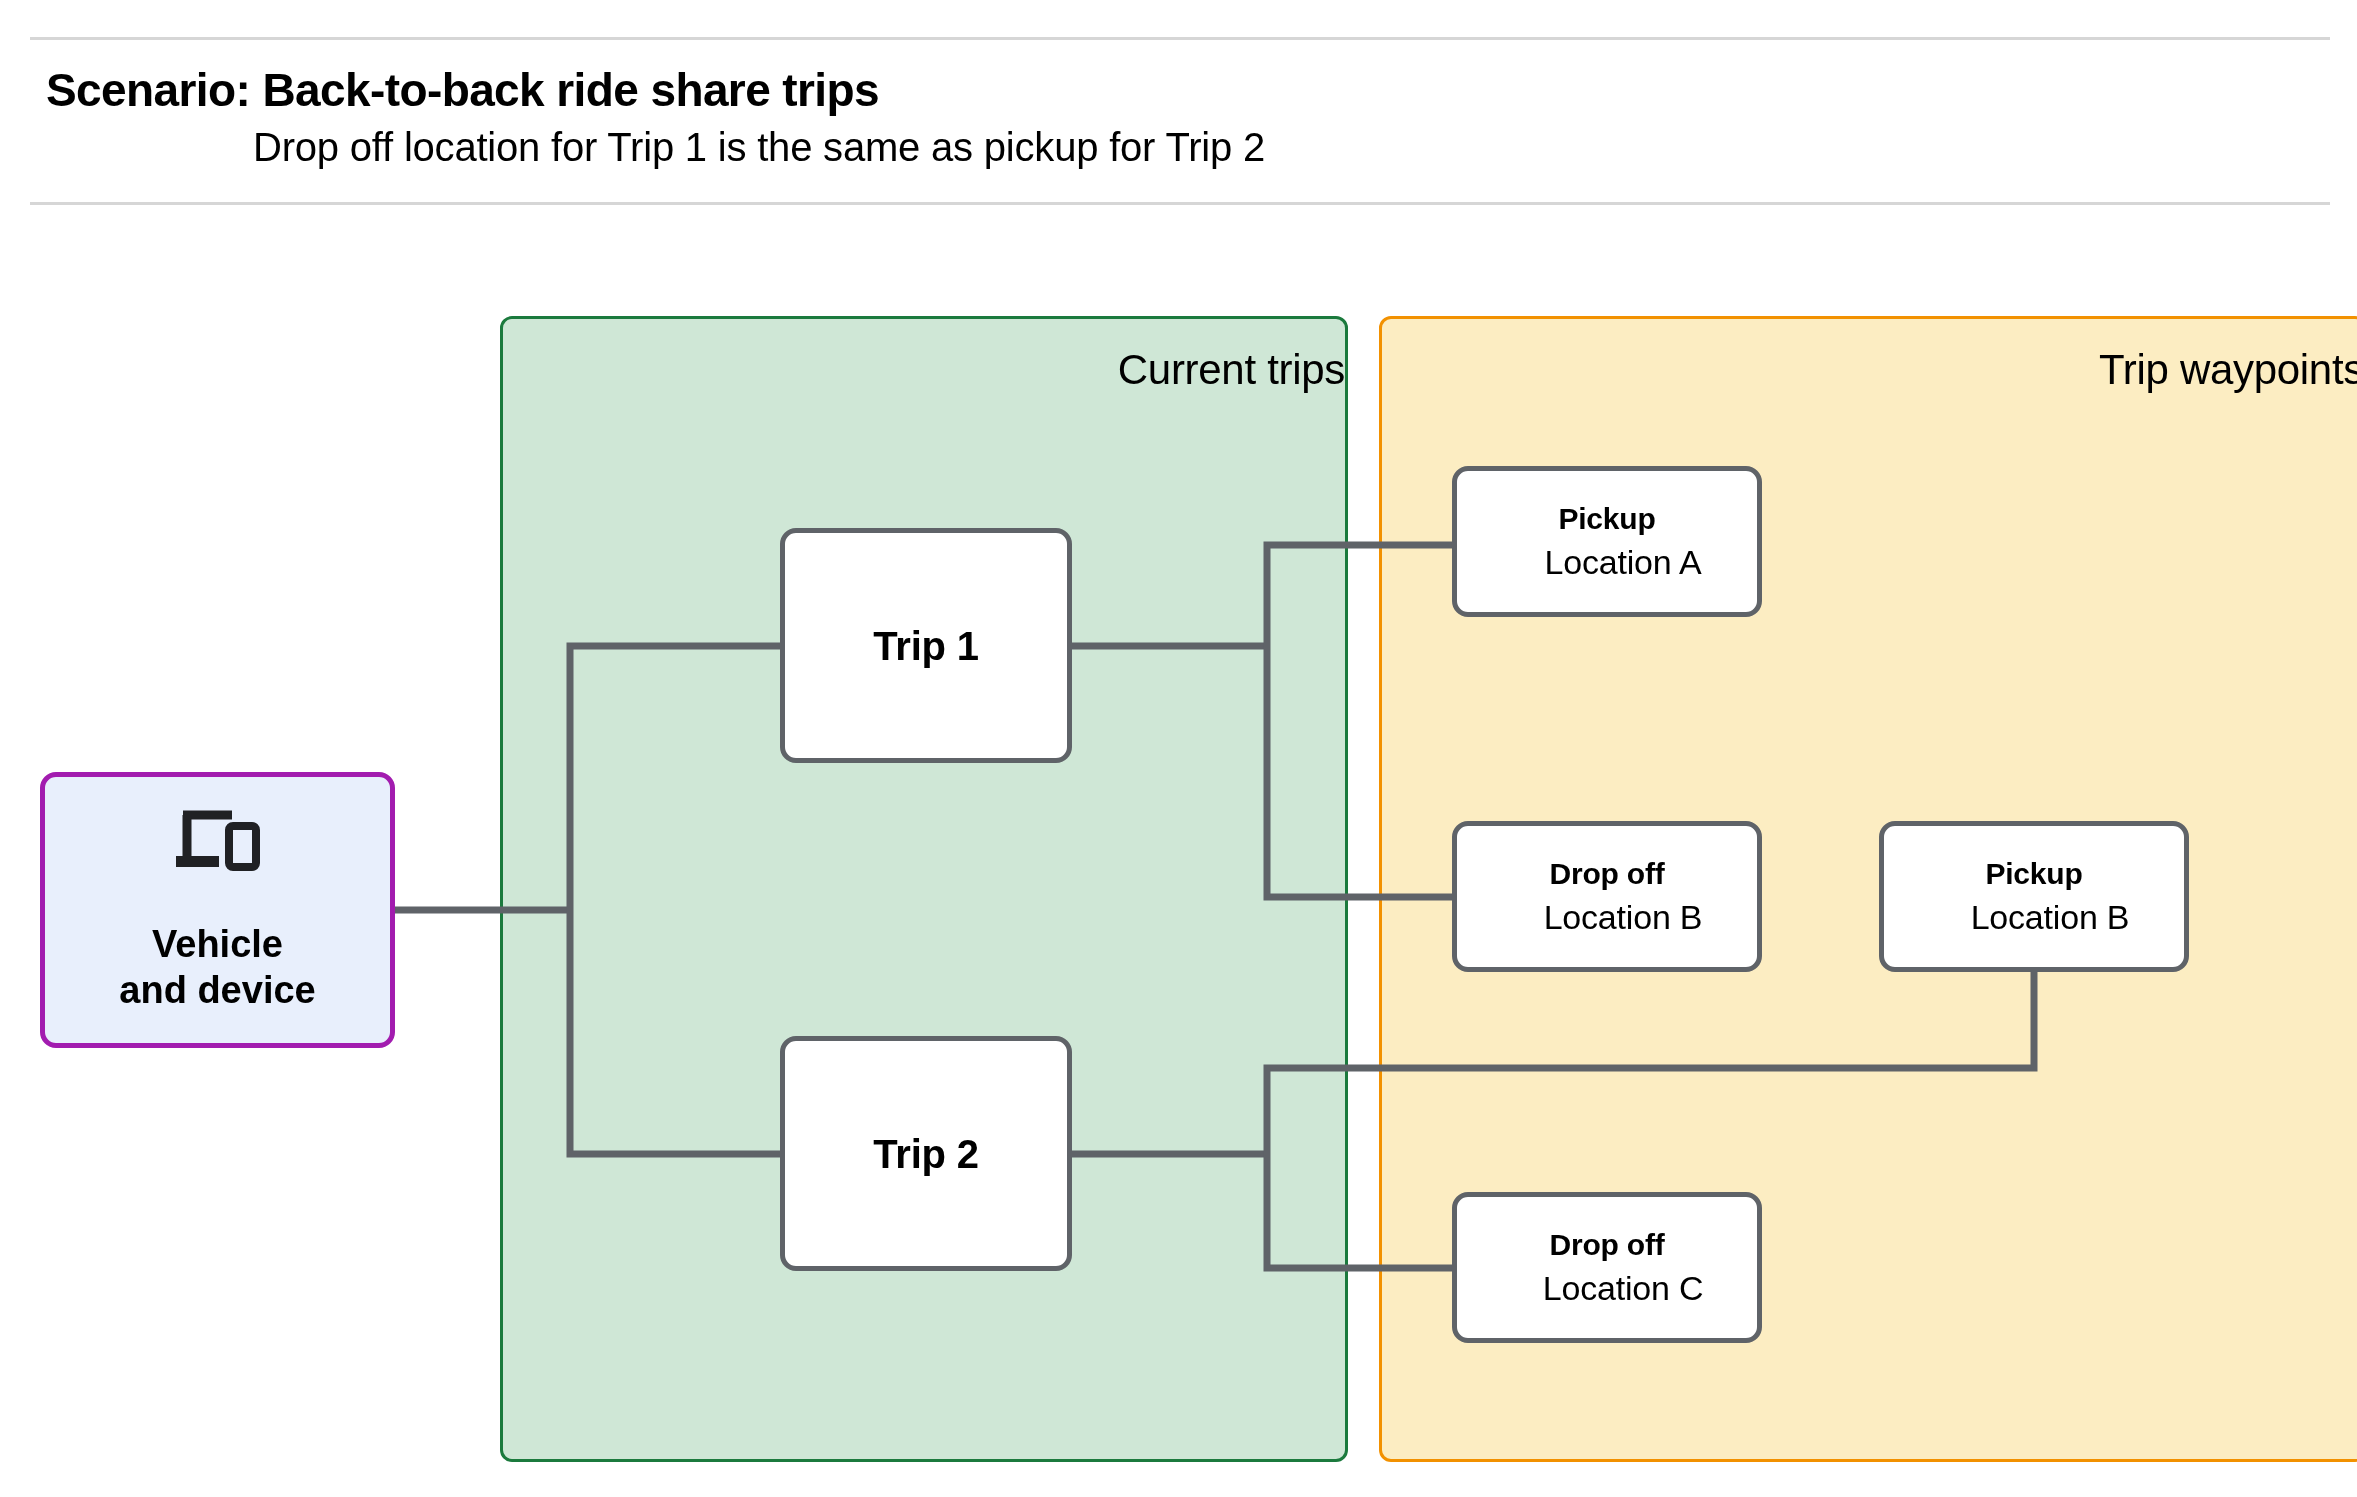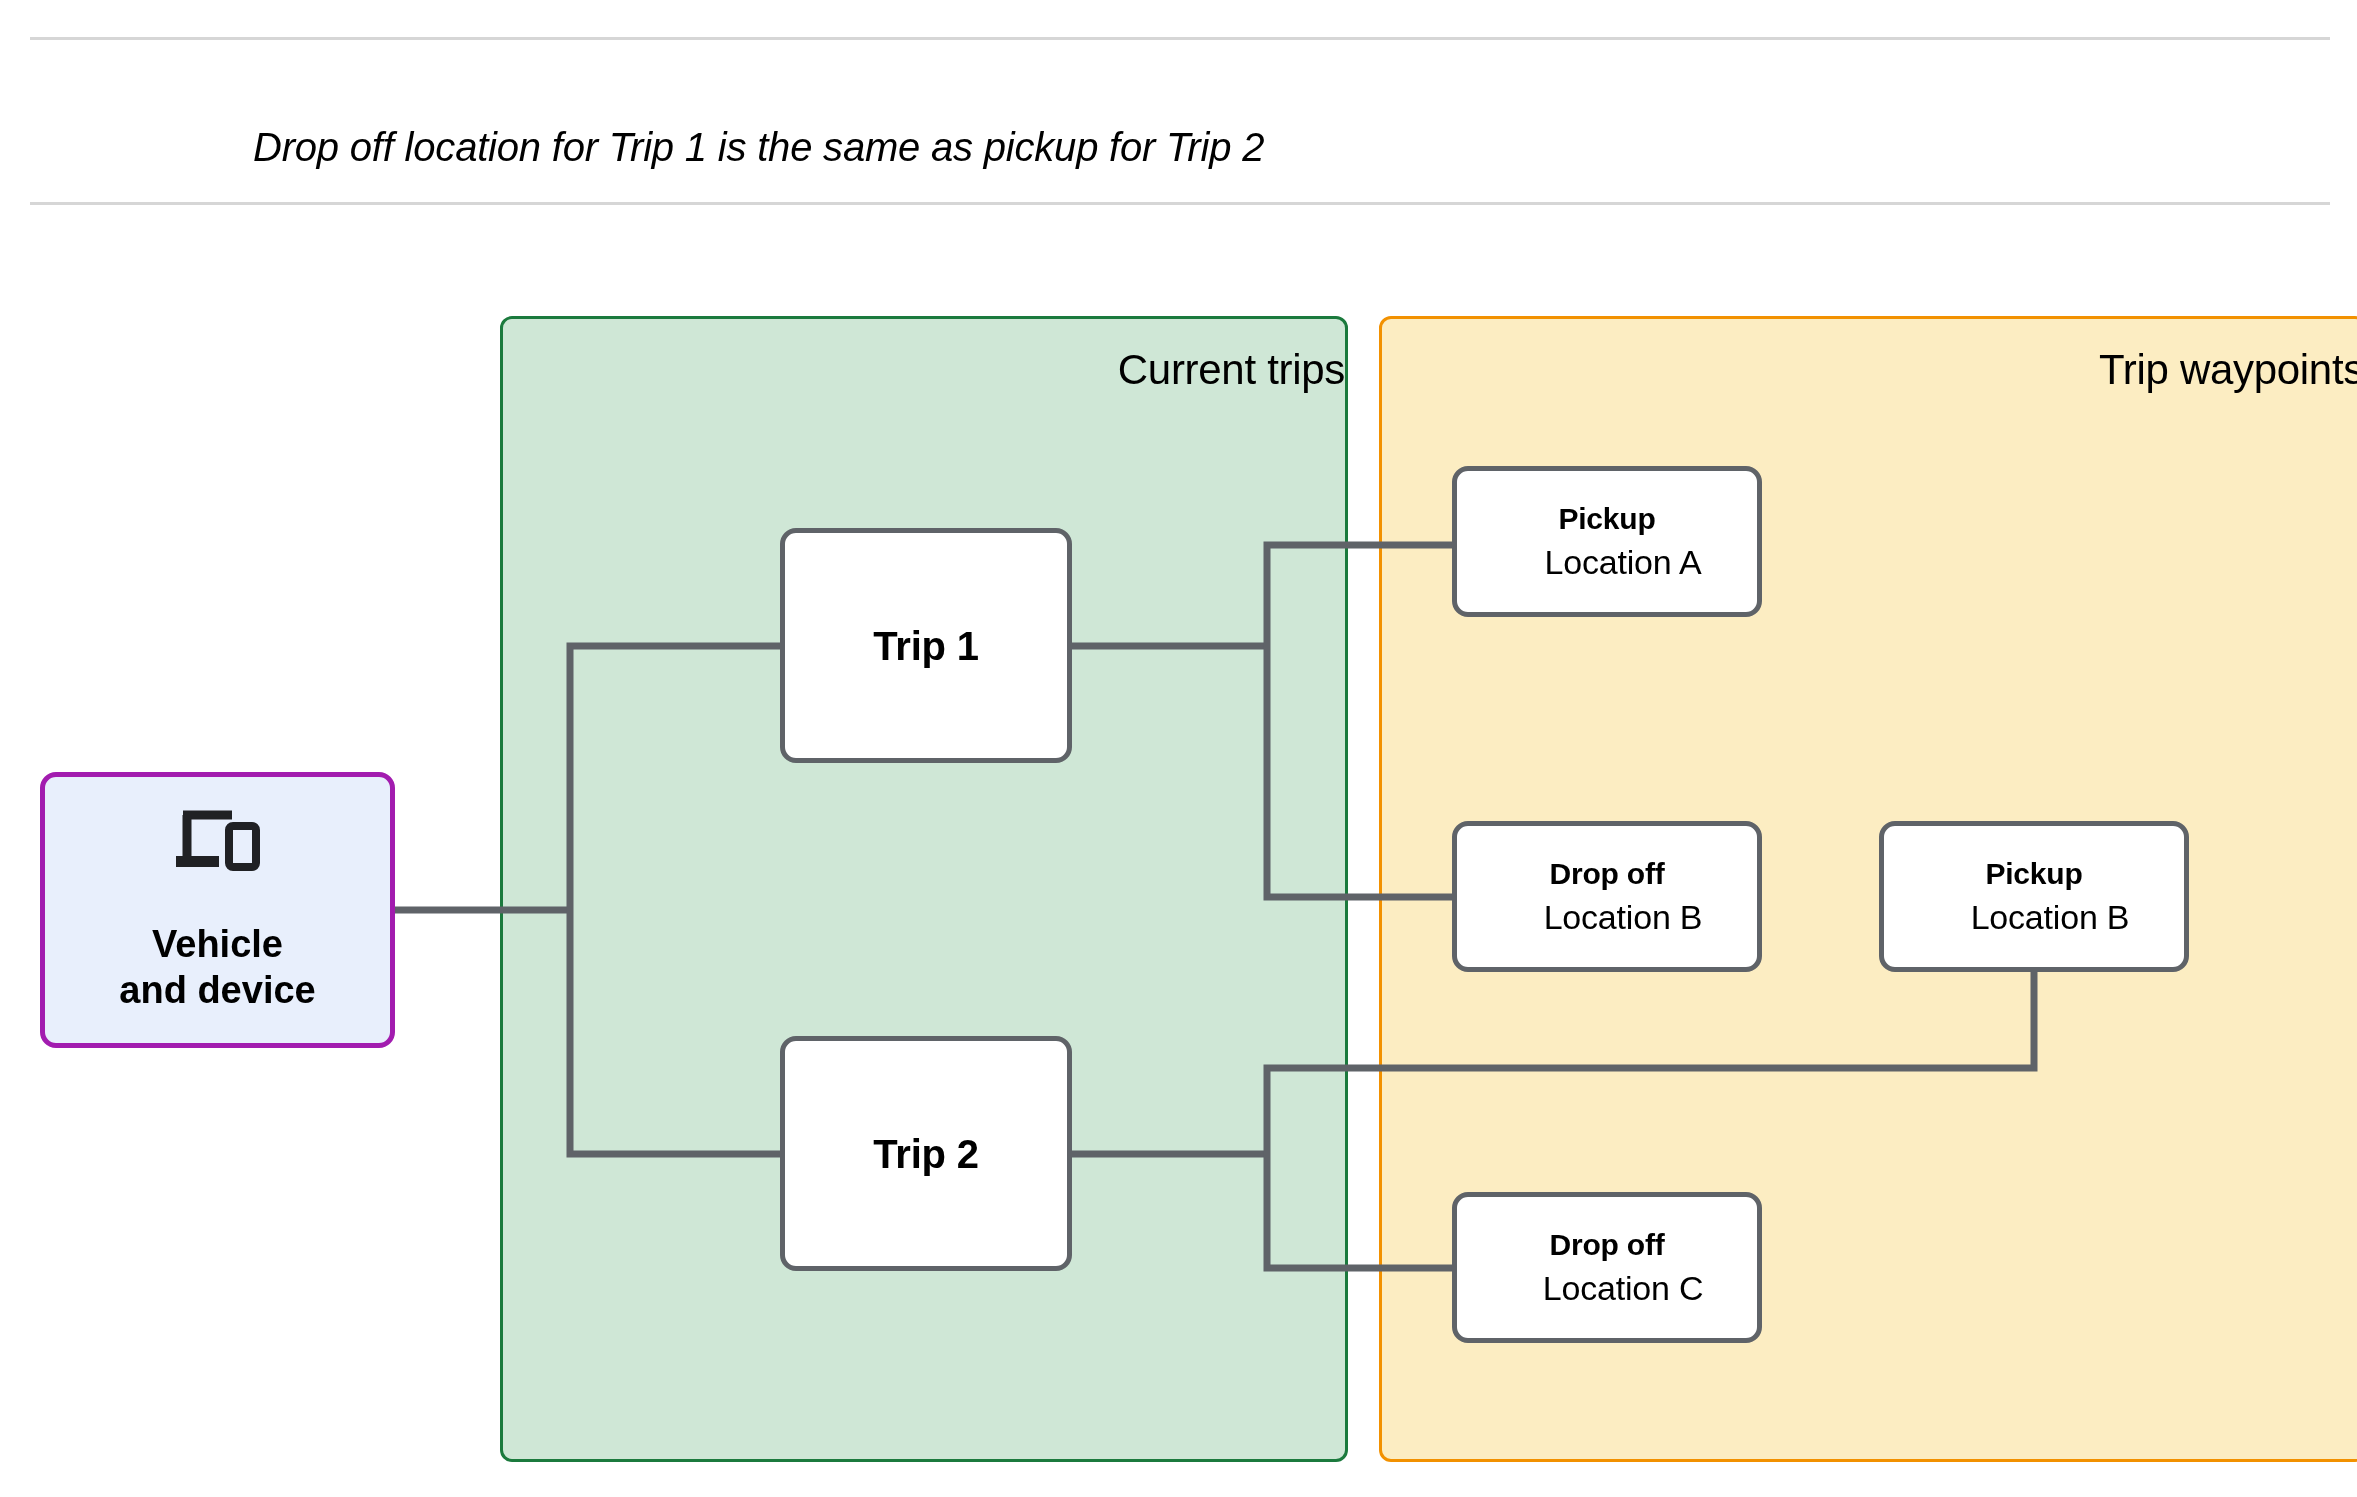--- a/index.html
+++ b/index.html
@@ -43,21 +43,20 @@
   }
   #page-subtitle {
     position: absolute;
     left: 253px;
     top: 125px;
     font-size: 40px;
     font-weight: 400;
     letter-spacing: -0.2px;
     white-space: nowrap;
     color: #000000;
-    font-style: italic;
   }
 
   
   .group {
     position: absolute;
     border-radius: 12px;
     box-sizing: border-box;
   }
   #group-current-trips {
     left: 500px;
@@ -166,20 +165,21 @@
     height: 1497px;
     pointer-events: none;
   }
 </style>
 </head>
 <body>
 
 <div id="canvas">
 
   <div class="hdr-rule" id="hdr-rule-top"></div>
+  <div id="page-title">Scenario: Back-to-back ride share trips</div>
   <div id="page-subtitle">Drop off  location for Trip 1 is the same as pickup for Trip 2</div>
   <div class="hdr-rule" id="hdr-rule-bot"></div>
 
   <div class="group" id="group-current-trips">
     <div class="group-title">Current trips</div>
   </div>
 
   <div class="group" id="group-trip-waypoints">
     <div class="group-title">Trip waypoints</div>
   </div>

